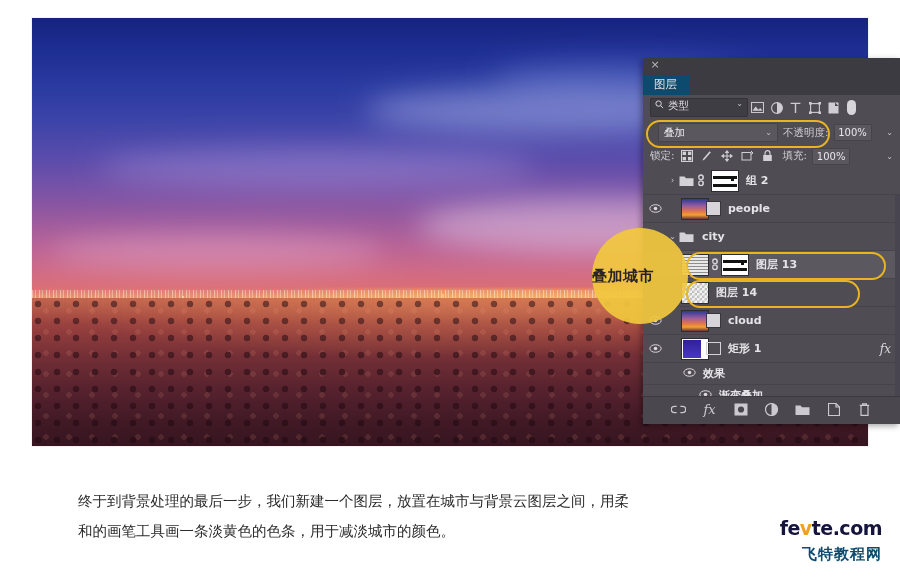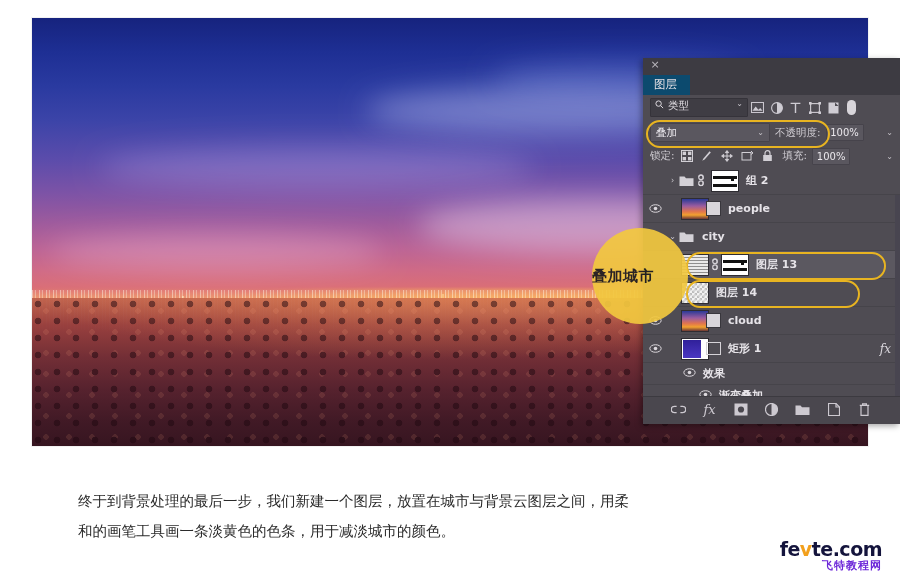--- a/index.html
+++ b/index.html
@@ -151,21 +151,21 @@
     width:9px;height:15px;border-radius:5px;background:#d8d5da;margin-left:4px;
   }
 
   .ps-blend-wrap{position:relative;height:25px;}
   .ps-blend{
     position:absolute;inset:0;display:flex;align-items:center;padding:0 7px;gap:5px;
   }
   .ps-blend-sel{
     width:108px;height:17px;background:#5a575f;border:1px solid #46434b;
     display:flex;align-items:center;padding:0 5px;border-radius:1px;
-    font-size:10.5px;color:#eae7ec;
+    font-size:10.5px;color:#eae7ec;margin-left:8px;
   }
   .ps-lbl{font-size:10.5px;color:#d0cdd3;white-space:nowrap;}
   .ps-num{
     width:36px;height:15px;background:#5a575f;border:1px solid #46434b;
     display:flex;align-items:center;justify-content:center;border-radius:1px;
     font-size:10px;color:#eae7ec;
   }
   .hl-oval{
     position:absolute;border:2.5px solid #e8b421;border-radius:14px;
     pointer-events:none;z-index:9;
@@ -253,25 +253,25 @@
   
   #caption{
     position:absolute;left:78px;top:486px;width:640px;
     font-size:14.5px;line-height:30px;color:#2b2b2b;
     font-family:"DejaVu Sans","Liberation Sans",sans-serif;
   }
   #caption div{white-space:nowrap;}
 
   
   #watermark{
-    position:absolute;right:18px;top:540px;text-align:right;line-height:1.05;
+    position:absolute;right:18px;top:519px;text-align:right;line-height:1.05;
   }
   #wm-top{font-size:19px;font-weight:bold;color:#14143c;letter-spacing:-.5px;}
   #wm-top .o{color:#f2a01d;}
-  #wm-bottom{font-size:11px;font-weight:bold;color:#6d28d9;letter-spacing:1px;}
+  #wm-bottom{font-size:15px;font-weight:bold;color:#0c4a6e;letter-spacing:1px;margin-top:8px;}
 </style>
 </head>
 <body>
 
 <div id="photo">
   <div class="sky"></div>
   <div class="cloudwisp" style="left:40%;top:16%;width:46%;height:11%;background:#b6b9e8;"></div>
   <div class="cloudwisp" style="left:8%;top:30%;width:52%;height:10%;background:#9f8fd0;opacity:.3;"></div>
   <div class="cloudwisp" style="left:46%;top:42%;width:44%;height:13%;background:#e8d2e6;opacity:.45;"></div>
   <div class="cloudwisp" style="left:2%;top:50%;width:40%;height:9%;background:#d69aa8;opacity:.35;"></div>

